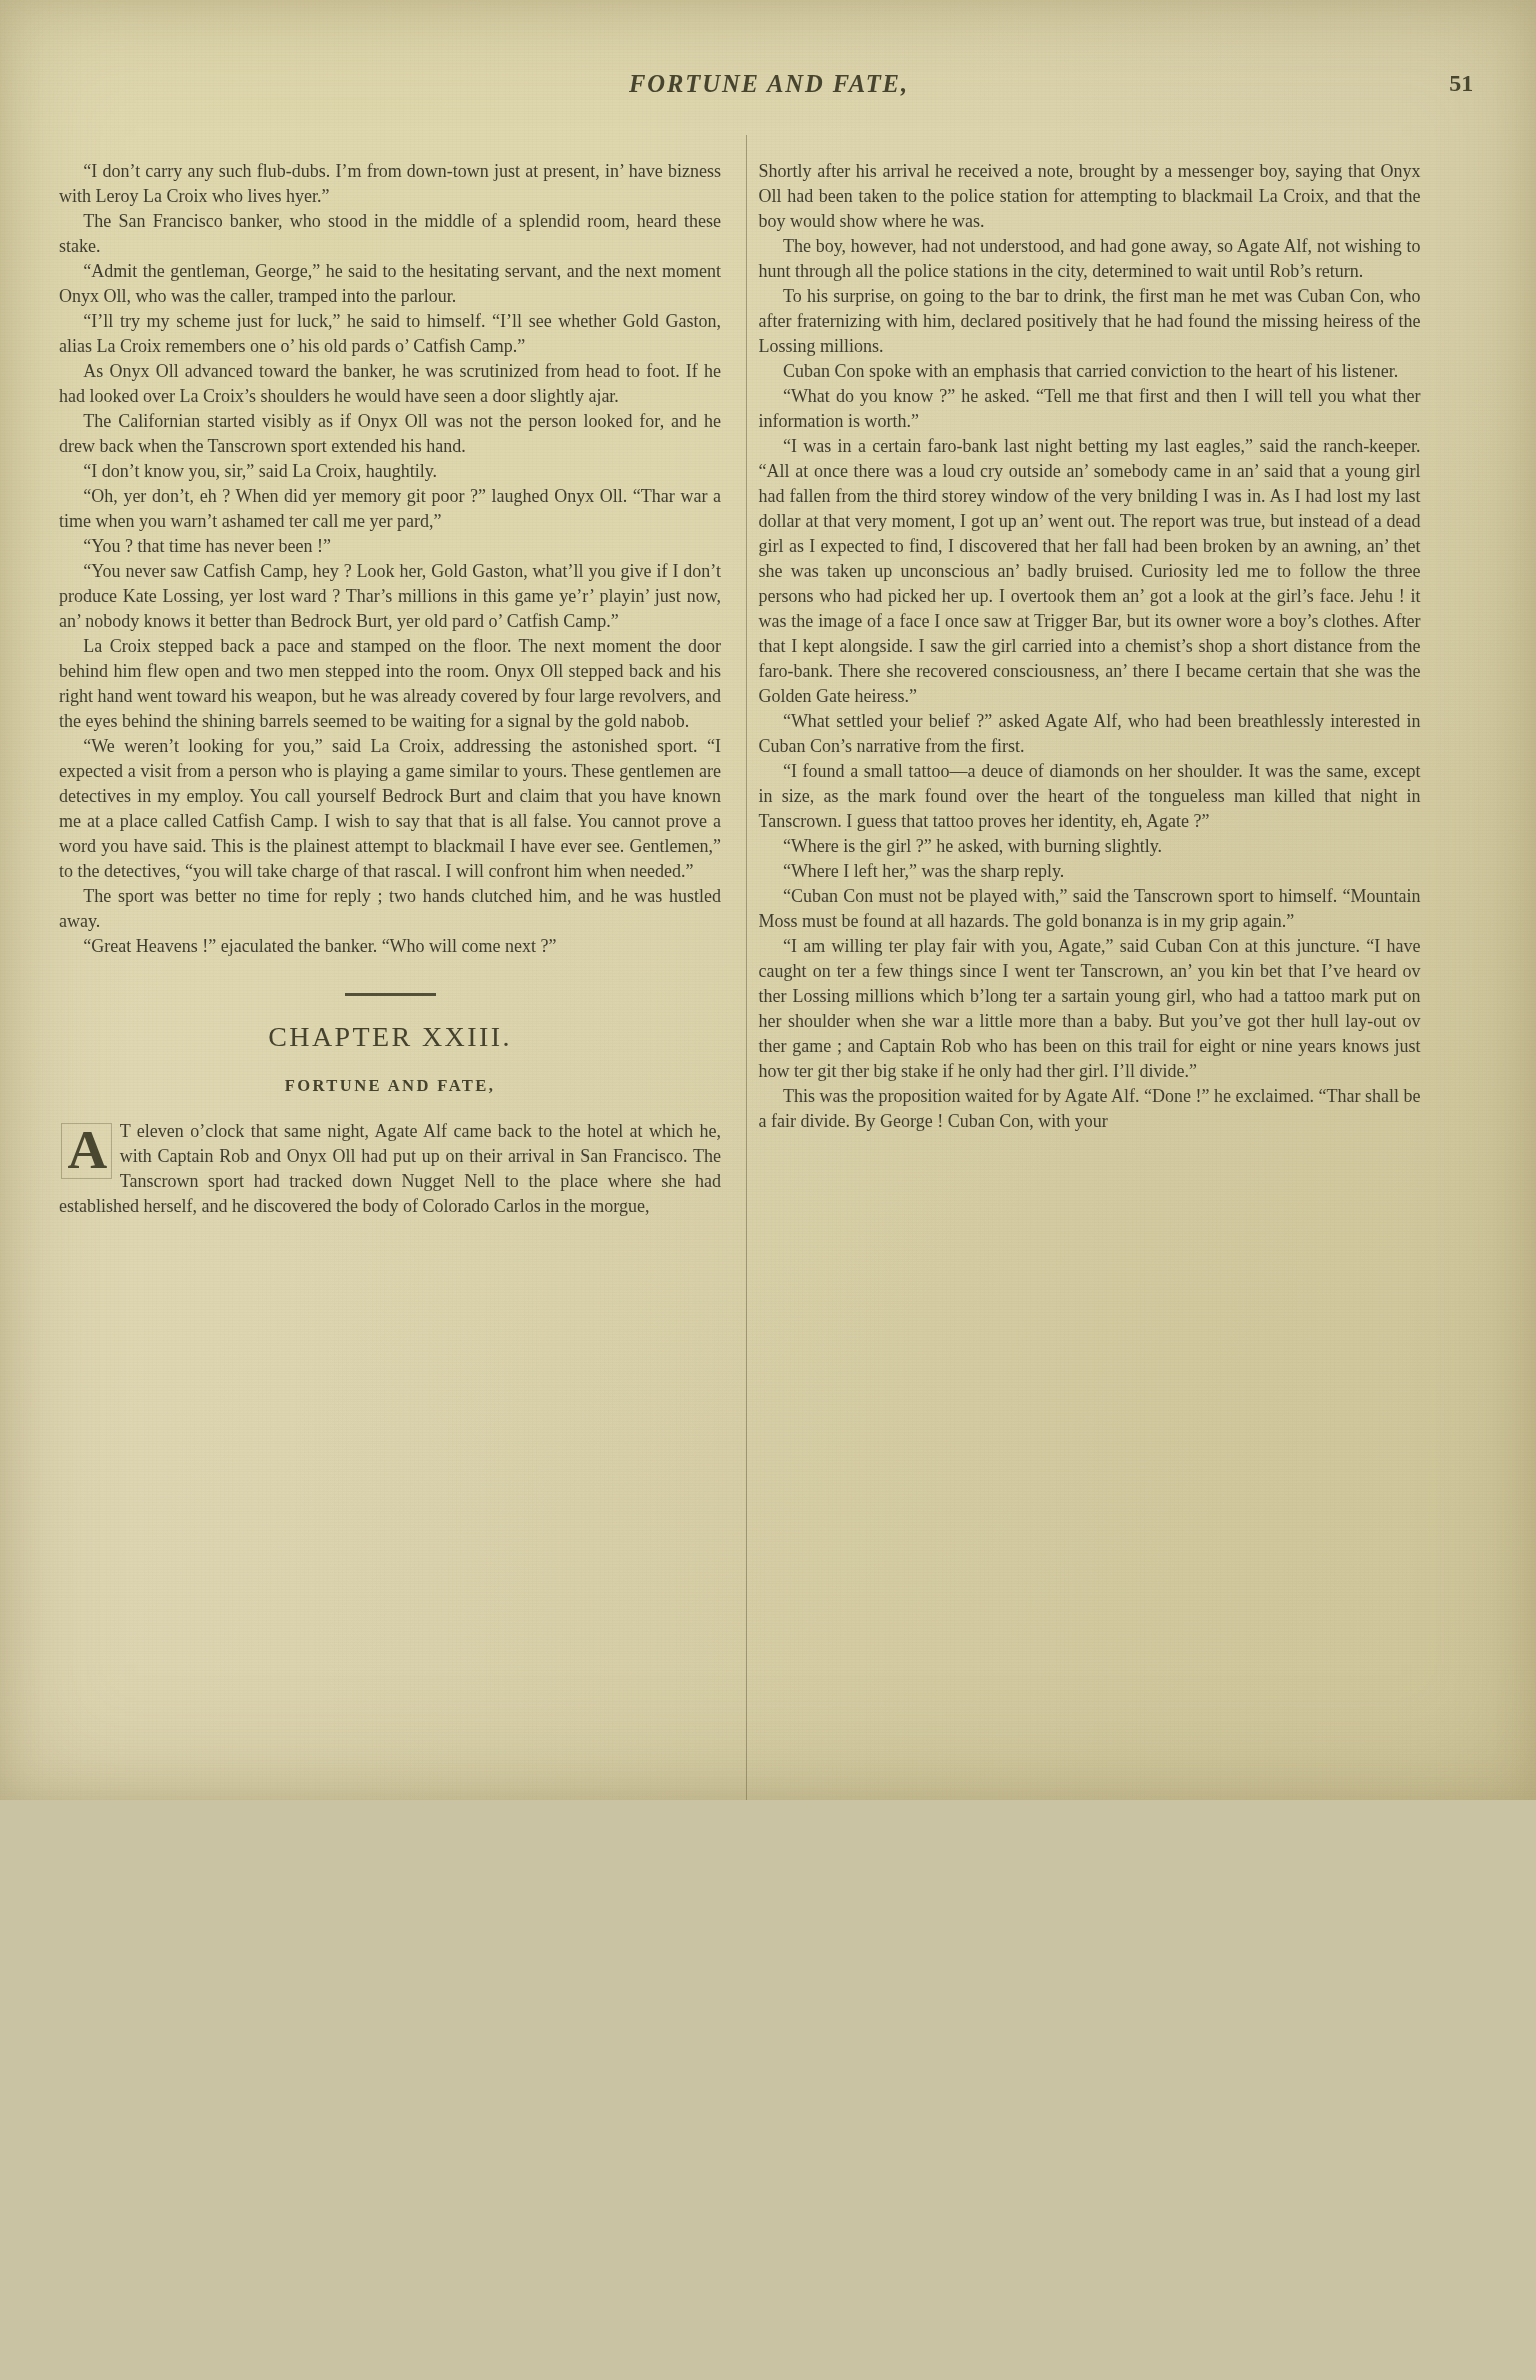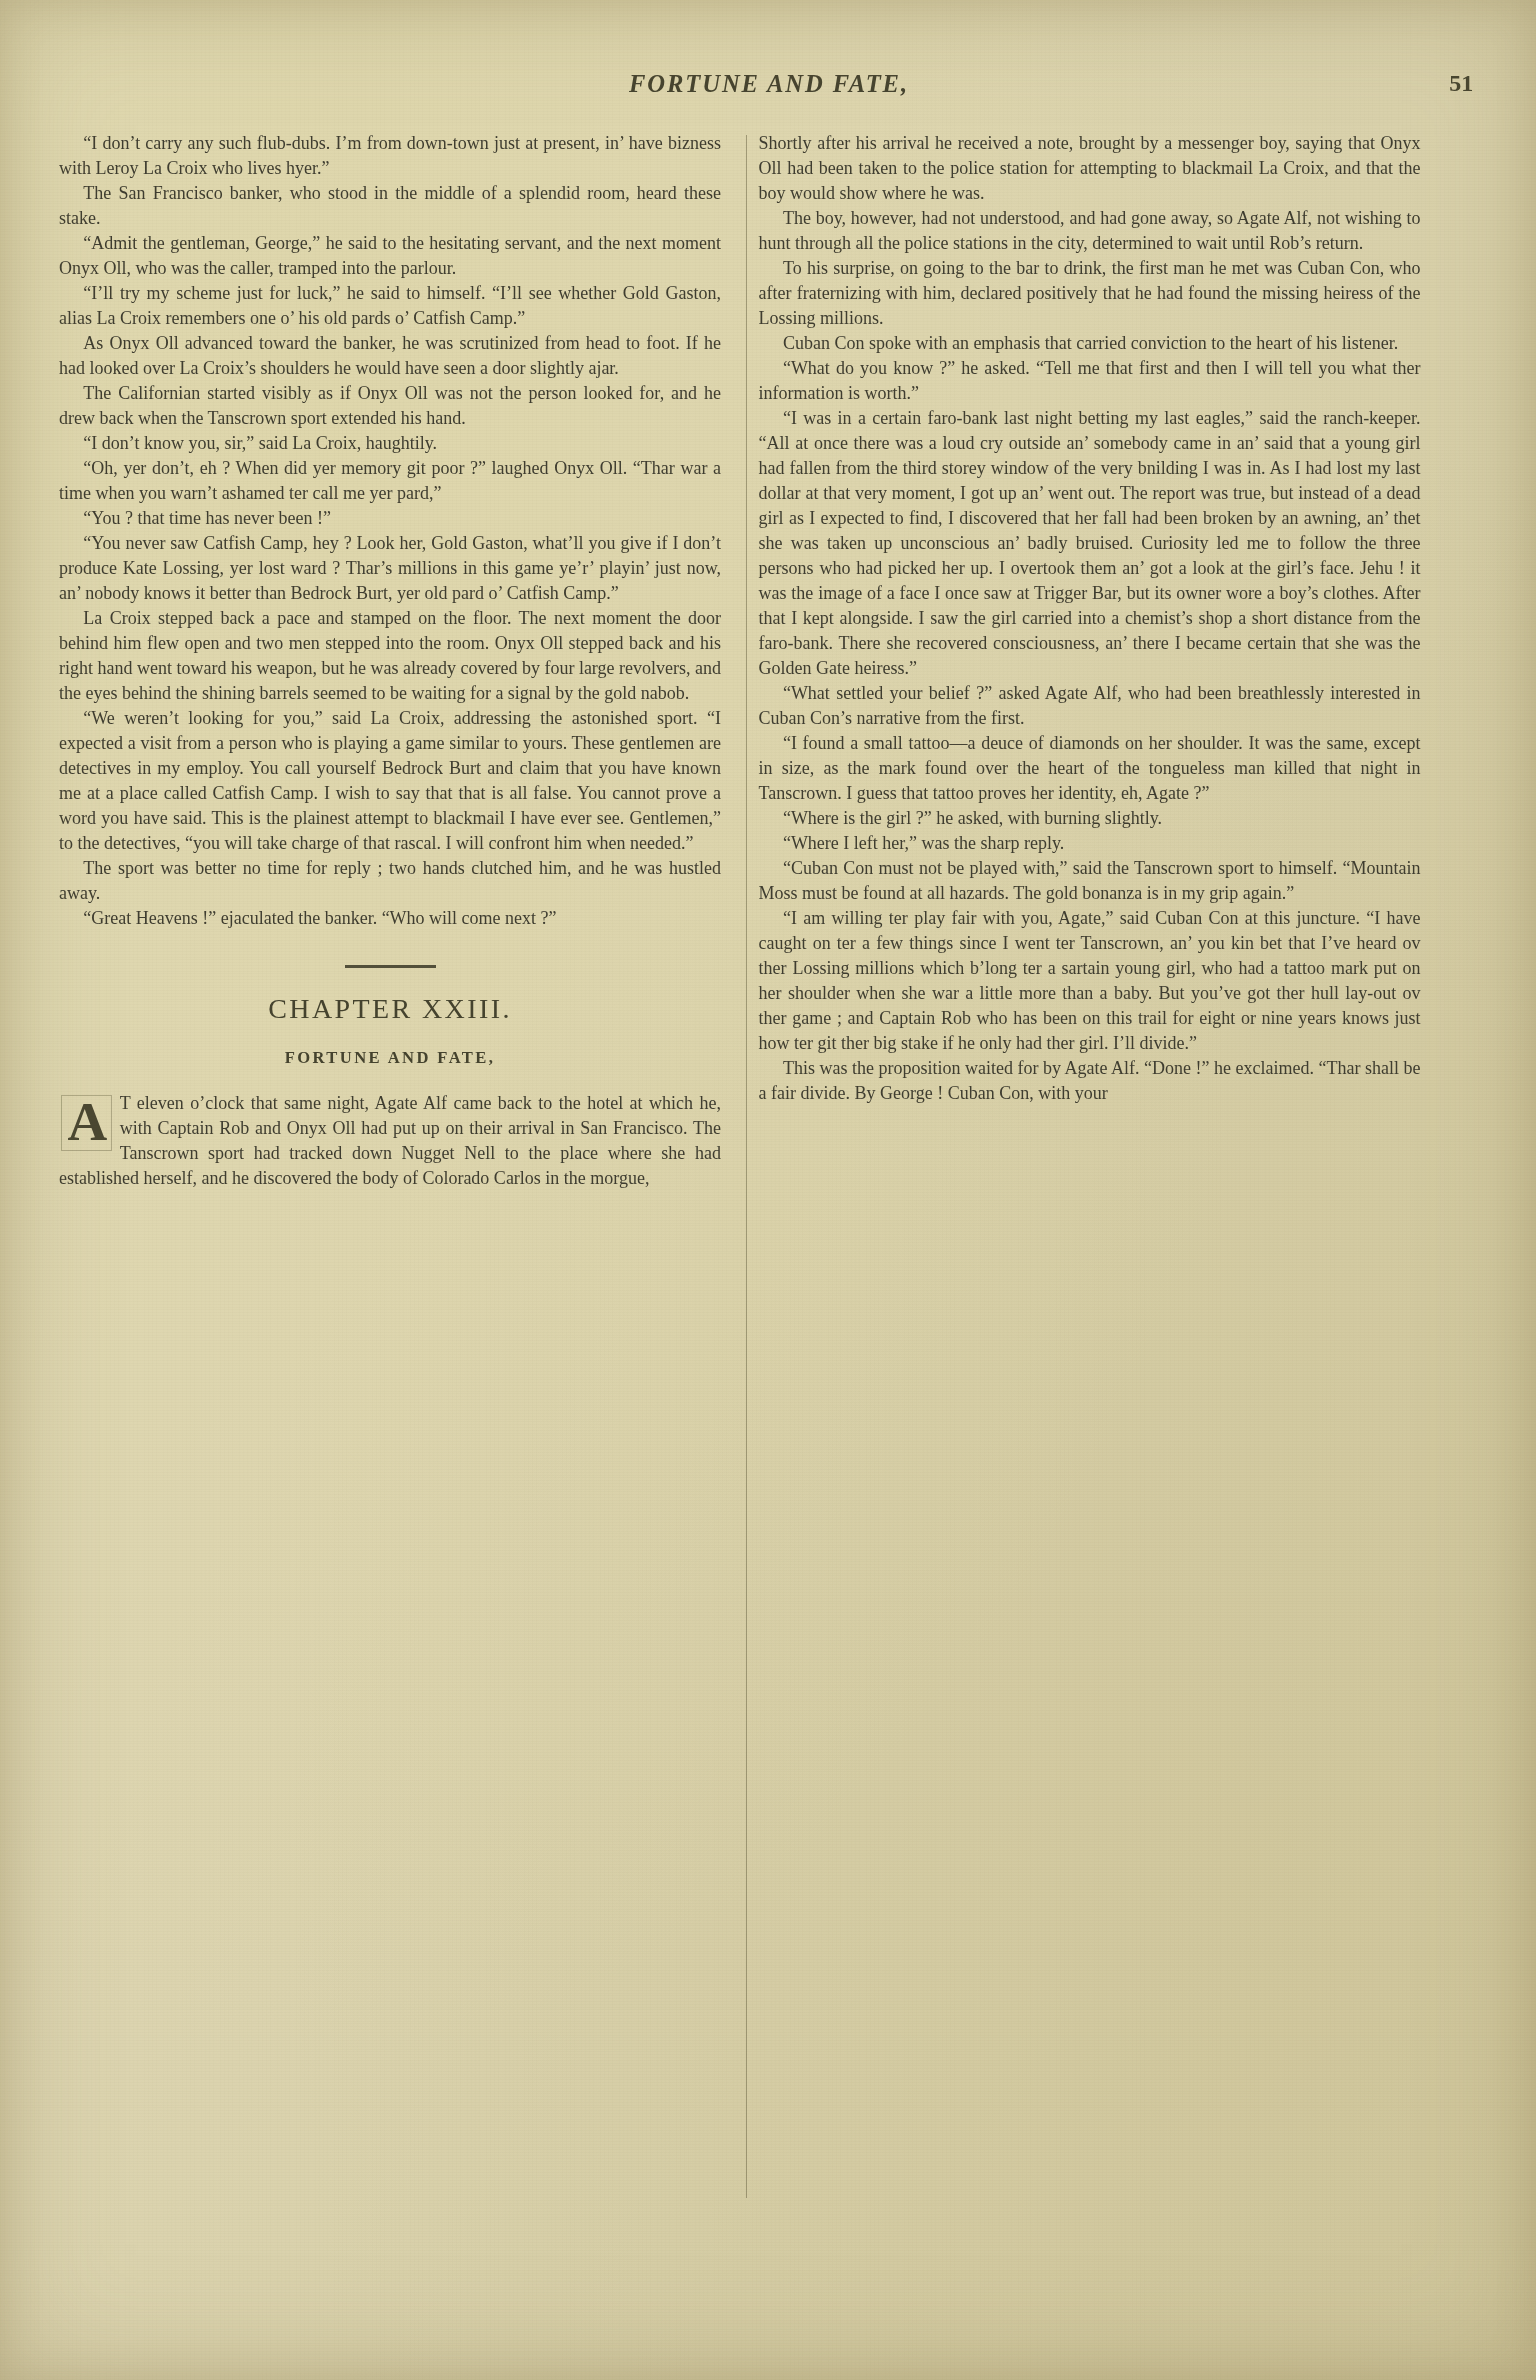--- a/index.html
+++ b/index.html
@@ -3,21 +3,21 @@
 <meta charset="utf-8">
 <style>
   html, body {
     margin: 0;
     padding: 0;
     background: #c9c3a4;
   }
   .page {
     position: relative;
     width: 1537px;
-    height: 2380px;
+    height: 1800px;
     background: #ded7b4;
     background-image:
       radial-gradient(ellipse at 20% 15%, rgba(222,214,170,0.9) 0%, rgba(214,205,163,0) 60%),
       radial-gradient(ellipse at 85% 80%, rgba(206,196,152,0.55) 0%, rgba(206,196,152,0) 55%),
       linear-gradient(115deg, #e3ddbc 0%, #ddd5b1 35%, #d7cfa8 65%, #cfc69c 100%);
     overflow: hidden;
     font-family: "Liberation Serif", serif;
     color: #3b3a2f;
   }
   .grain {
@@ -68,20 +68,21 @@
     display: flex;
     margin-top: 17px;
     height: 2167px;
   }
   .col {
     width: 662px;
     font-size: 18px;
     line-height: 25px;
     text-align: justify;
     color: #3f3d30;
+    margin-top: 28px;
   }
   .col.left { padding-right: 24.6px; }
   .col.right { padding-left: 13px; }
   .rule {
     position: absolute;
     left: 687px;
     top: 3.8px;
     width: 0.9px;
     height: 2063px;
     background: #6d6747;

